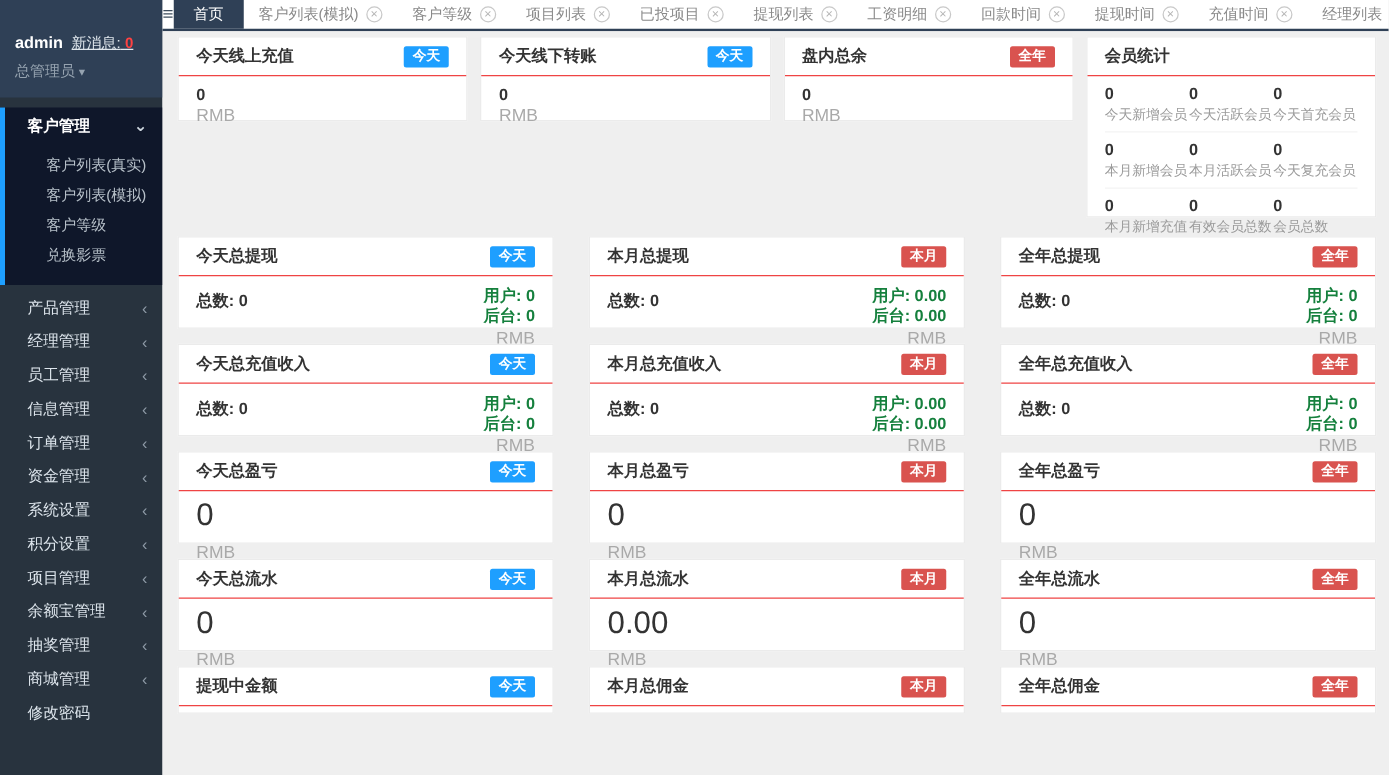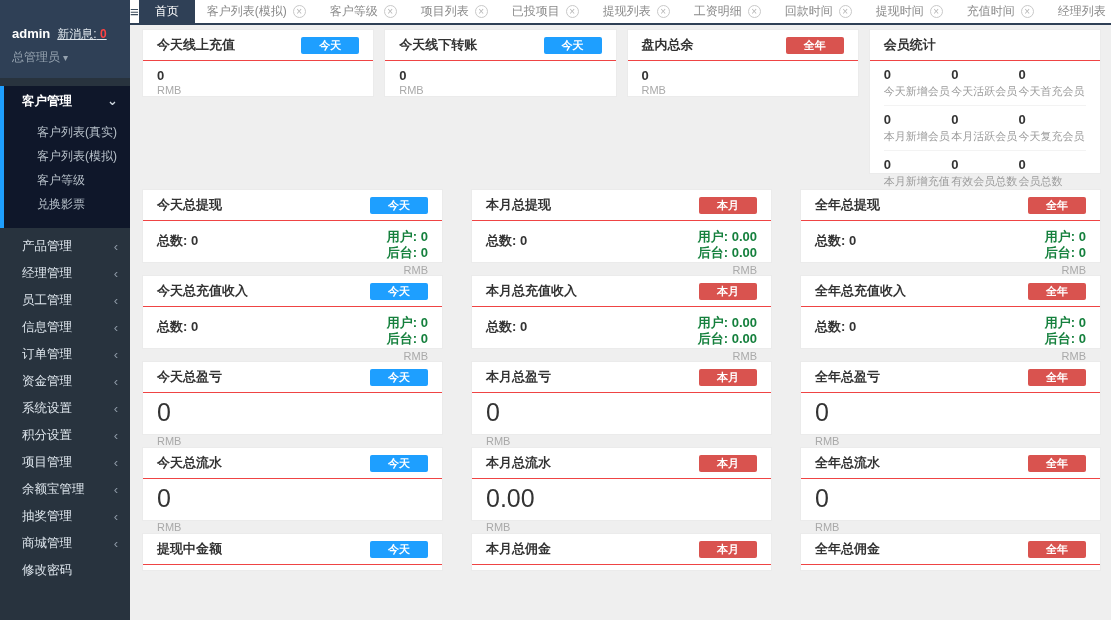--- a/index.html
+++ b/index.html
@@ -33,25 +33,25 @@
   .tab.active{background:#2f4056;color:#fff;padding:0 16px;}
   .close{width:13px;height:13px;border:1px solid #c9c9c9;border-radius:50%;color:#b5b5b5;font-size:10px;line-height:11px;text-align:center;box-sizing:border-box;cursor:pointer;}
   
   .content{position:absolute;left:130px;top:25px;right:0;bottom:0;background:#efefef;padding:4px 10px 0 12px;overflow:hidden;}
   .page-title{font-size:14px;font-weight:700;color:#333;margin:6px 0 13px;height:18px;line-height:18px;}
   .row1{display:grid;grid-template-columns:repeat(4,1fr);gap:10px;align-items:start;margin-bottom:15px;}
   .row3{display:grid;grid-template-columns:repeat(3,1fr);gap:28px;margin-bottom:12px;}
   .card{background:#fff;border:1px solid #ebebeb;box-sizing:border-box;}
   .chead{height:30px;display:flex;align-items:center;justify-content:space-between;padding:0 14px;border-bottom:1px solid #ef4444;}
   .ctitle{font-size:13px;color:#333;font-weight:600;}
-  .badge{font-size:11px;color:#fff;padding:2px 18px;border-radius:2px;font-weight:600;line-height:13px;}
+  .badge{font-size:11px;color:#fff;padding:2px 7px;border-radius:2px;font-weight:600;line-height:13px;}
   .card.small{height:68px;}
   .small .cbody{padding:7px 14px;}
   .val{font-size:13px;font-weight:700;color:#333;}
-  .unit{font-size:11px;color:#a9a9a9;margin-top:1px;}
+  .unit{font-size:14px;color:#a9a9a9;margin-top:1px;}
   .card.member{height:145px;}
   .mbody{padding:0 14px;}
   .mrow{display:grid;grid-template-columns:1fr 1fr 1fr;padding:6px 0 6px;}
   .mrow.sep{border-bottom:1px solid #f3f3f3;}
   .mcell .val{font-size:13px;}
   .mcell .mlabel{font-size:11px;color:#9b9b9b;margin-top:2px;white-space:nowrap;}
   .row3 .card{height:74px;}
   .card.clipped{height:38px;overflow:hidden;}
   .cbody.split{display:flex;justify-content:space-between;padding:8px 14px 6px;}
   .tleft{font-size:13px;font-weight:700;color:#333;margin-top:3px;}

